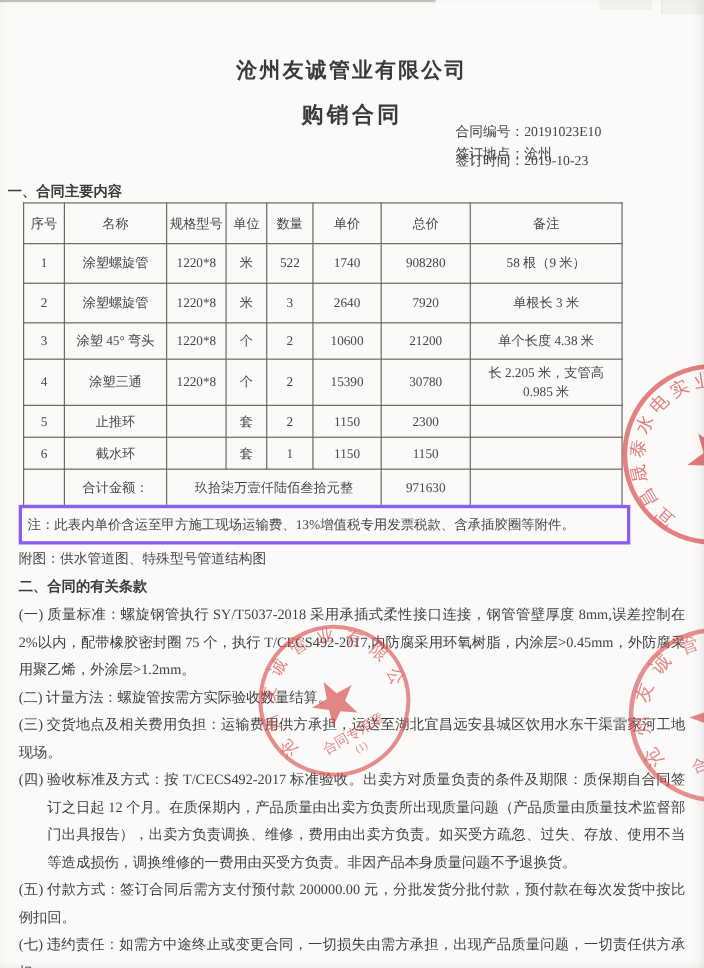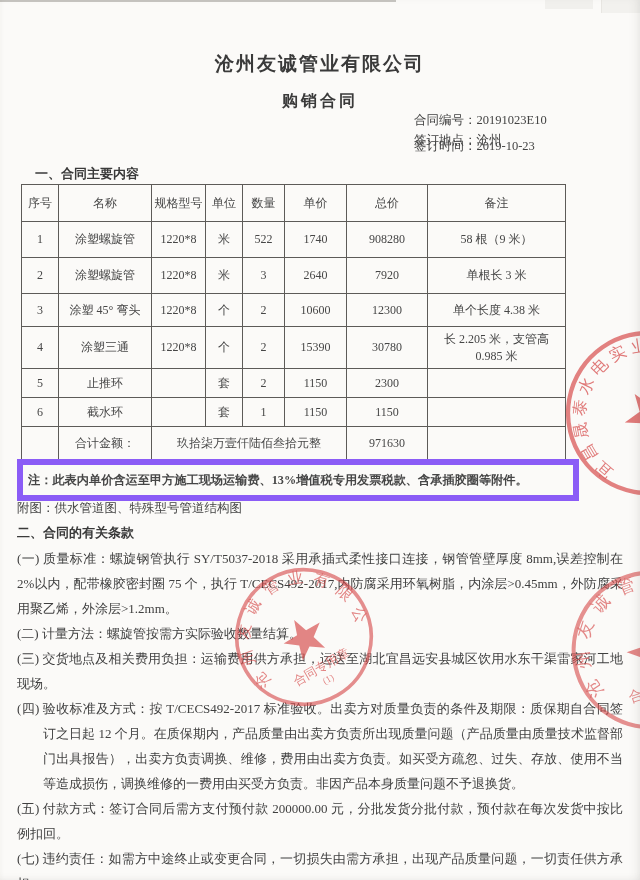--- a/index.html
+++ b/index.html
@@ -16,50 +16,50 @@
                inset 4px 0 10px -8px rgba(60,55,50,.10);
   }
   .artifact{position:absolute;}
   .top-edge-line{left:0;top:0;width:396px;height:2px;background:#c7c5c1;}
   .tr-mark-a{left:545px;top:0;width:48px;height:9px;background:#f1f0ed;}
   .tr-mark-b{left:601px;top:0;width:39px;height:13px;background:#f2f1ee;border-left:1px solid #e8e6e2;}
 
   .title{position:absolute;top:51px;left:0;width:100%;text-align:center;
     font-size:19px;font-weight:bold;letter-spacing:2px;color:#3a3a3a;}
   .subtitle{position:absolute;top:91px;left:0;width:100%;text-align:center;
-    font-size:16px;font-weight:bold;letter-spacing:3px;color:#3a3a3a;}
+    font-size:20px;font-weight:bold;letter-spacing:3px;color:#3a3a3a;}
 
   .meta{position:absolute;font-size:12.5px;white-space:nowrap;color:#424242;}
   .m-supplier{left:17px;top:117px;}
   .m-buyer{left:17px;top:147px;}
   .m-no{left:414px;top:112px;}
   .m-place{left:414px;top:132px;}
   .m-date{left:414px;top:138px;}
 
   .sec-heading{position:absolute;font-size:13px;font-weight:bold;color:#3a3a3a;white-space:nowrap;}
-  .sec1{left:35px;top:165px;font-family:Liberation Mono, monospace;}
+  .sec1{left:7px;top:165px;font-family:Liberation Mono, monospace;}
   .sec2{left:17px;top:524px;}
 
   table.items{
     position:absolute;left:21px;top:184px;width:544px;
     border-collapse:collapse;table-layout:fixed;
     font-size:12px;color:#464646;
   }
   table.items th,table.items td{
     border:1px solid #5d5b58;text-align:center;vertical-align:middle;
     padding:1px 2px;font-weight:normal;overflow:hidden;line-height:1.35;
   }
   tr.h-row{height:37px;}  tr.r-1{height:36px;} tr.r-2{height:36px;}
   tr.r-3{height:33px;}    tr.r-4{height:42px;} tr.r-5{height:29px;}
   tr.r-6{height:29px;}    tr.t-row{height:33px;}
 
   .note-box{
     position:absolute;left:17px;top:459px;width:550px;height:30px;
-    border:6px solid #8b5cf6;font-size:12.2px;color:#464646;
-    padding:0;display:flex;align-items:center;font-weight:bold;
+    border:3px solid #8b5cf6;font-size:12.2px;color:#464646;
+    padding:0;display:flex;align-items:center;
   }
   .note-box span{padding:0 5px;white-space:nowrap;}
 
   .attachment{position:absolute;left:17px;top:500px;font-size:12.5px;color:#444;white-space:nowrap;}
 
   .clauses{
     position:absolute;left:17px;top:546px;width:606px;
     font-size:13px;line-height:25px;color:#3f3f3f;text-align:justify;
   }
   .clauses p{margin:0;}
@@ -131,21 +131,21 @@
         <td>7920</td>
         <td>单根长 3 米</td>
       </tr>
       <tr class="r-3">
         <td>3</td>
         <td>涂塑 45° 弯头</td>
         <td>1220*8</td>
         <td>个</td>
         <td>2</td>
         <td>10600</td>
-        <td>12300</td>
+        <td>21200</td>
         <td>单个长度 4.38 米</td>
       </tr>
       <tr class="r-4">
         <td>4</td>
         <td>涂塑三通</td>
         <td>1220*8</td>
         <td>个</td>
         <td>2</td>
         <td>15390</td>
         <td>30780</td>

